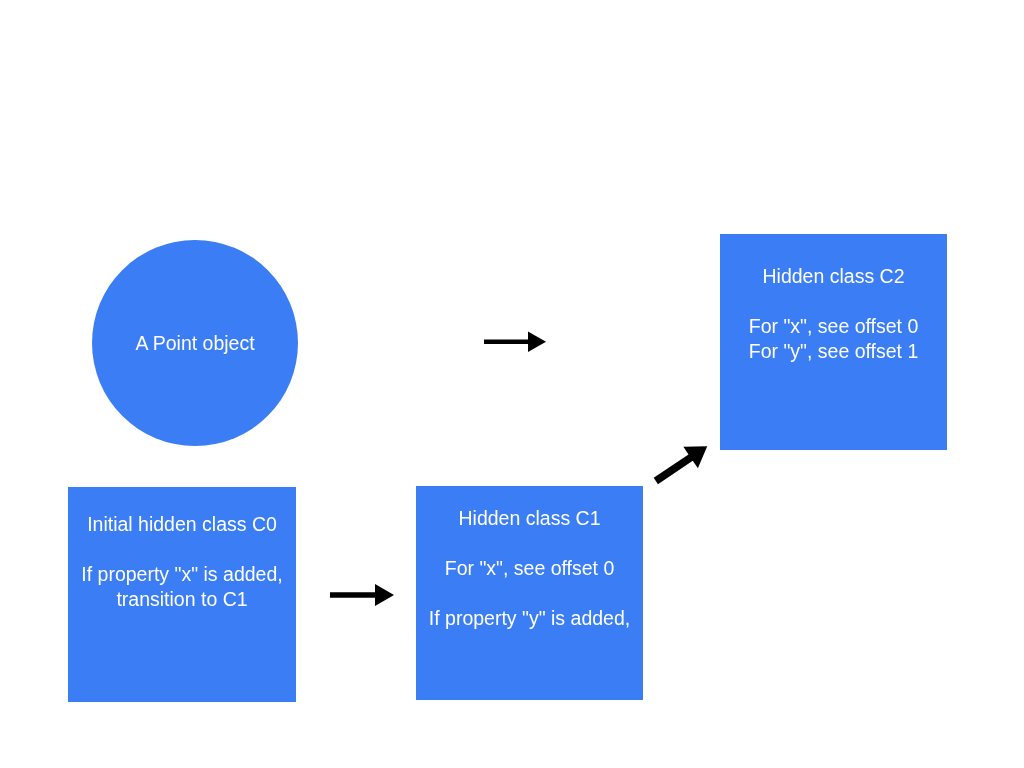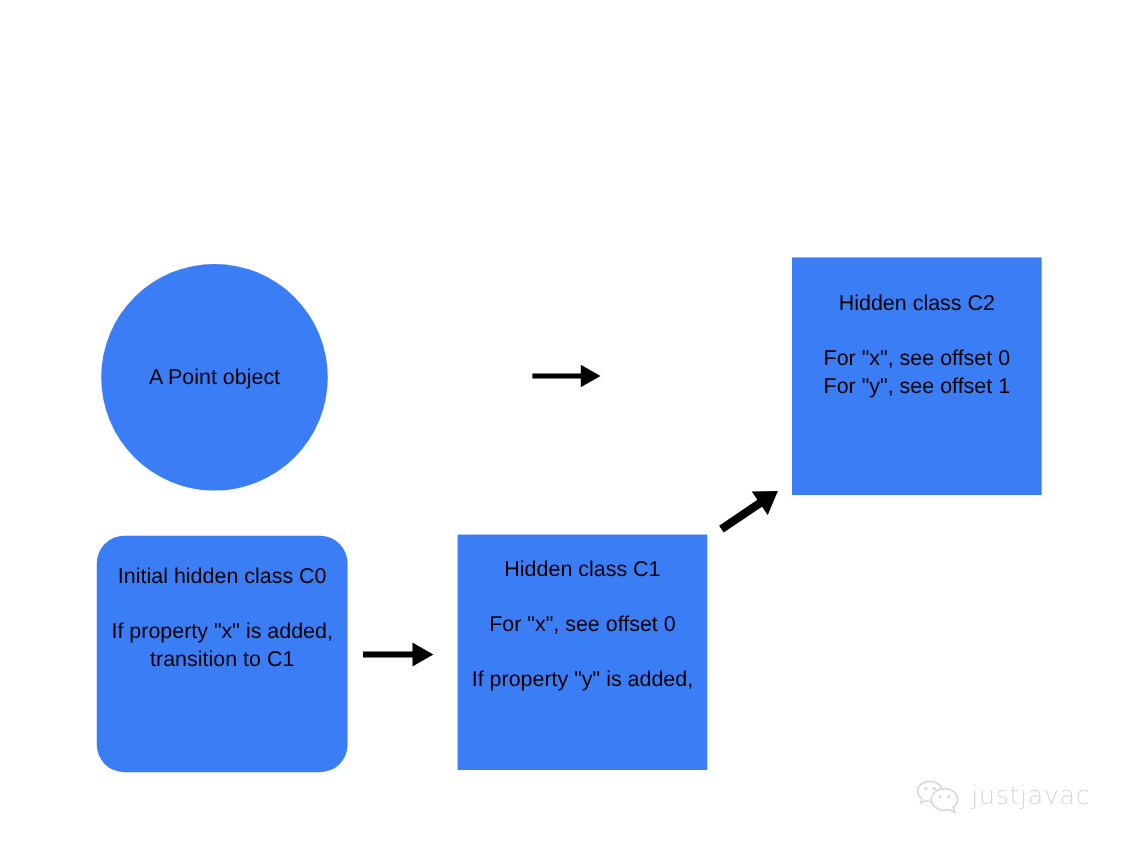--- a/index.html
+++ b/index.html
@@ -24,21 +24,21 @@
     width: 1024px;
     height: 768px;
     background: #ffffff;
   }
 
   
   .node {
     position: absolute;
     box-sizing: border-box;
     background: #3b7df4;
-    color: #000000;
+    color: #ffffff;
     display: flex;
     flex-direction: column;
     align-items: flex-end;
     text-align: center;
     font-size: 19.5px;
     line-height: 25px;
     white-space: pre;
   }
 
   .node .line {
@@ -57,26 +57,25 @@
     top: 240px;
     width: 206px;
     height: 206px;
     border-radius: 50%;
     justify-content: center;
   }
   #point-object .line { line-height: 24px; }
 
   
   #hidden-class-c0 {
-    left: 88px;
+    left: 68px;
     top: 487px;
     width: 228px;
     height: 215px;
     padding-top: 25px;
-    border-radius: 25px;
   }
 
   
   #hidden-class-c1 {
     left: 416px;
     top: 486px;
     width: 227px;
     height: 214px;
     padding-top: 20px;
   }
@@ -159,31 +158,14 @@
   <svg class="arrow-svg" id="arrow-obj-c2" viewBox="0 0 72 34">
     <path d="M4 13.6 L48 13.6 L48 5.6 L66 15.8 L48 26 L48 18 L4 18 Z" fill="#000000"></path>
   </svg>
 
   <svg class="arrow-svg" id="arrow-c1-c2" viewBox="0 0 72 52">
     <g transform="rotate(-34 36 26)">
       <path d="M2 22.2 L44 22.2 L44 13 L64 26 L44 39 L44 29.8 L2 29.8 Z" fill="#000000"></path>
     </g>
   </svg>
 
-  <div id="watermark">
-    <svg id="wechat-icon" viewBox="0 0 42 32">
-
-      <path d="M13.4 2.2 C7.2 2.2 2.2 6.3 2.2 11.3 C2.2 14.1 3.8 16.6 6.3 18.3
-               L5.0 22.2 L9.3 20.0 C10.6 20.4 12.0 20.6 13.4 20.6
-               C19.6 20.6 24.6 16.4 24.6 11.3 C24.6 6.3 19.6 2.2 13.4 2.2 Z" fill="none" stroke="#d8d8d8" stroke-width="1.5"></path>
-      <ellipse cx="9.6" cy="9.0" rx="1.5" ry="1.6" fill="#d8d8d8"></ellipse>
-      <ellipse cx="17.2" cy="9.0" rx="1.5" ry="1.6" fill="#d8d8d8"></ellipse>
-
-      <path d="M26.6 9.0 C20.0 9.0 14.7 13.4 14.7 18.8 C14.7 24.2 20.0 28.6 26.6 28.6
-               C28.0 28.6 29.4 28.4 30.7 28.0 L36.0 30.6 L34.5 26.0
-               C37.0 24.2 38.5 21.7 38.5 18.8 C38.5 13.4 33.2 9.0 26.6 9.0 Z" fill="#ffffff" stroke="#d8d8d8" stroke-width="1.5"></path>
-      <ellipse cx="22.6" cy="16.4" rx="1.5" ry="1.6" fill="#d8d8d8"></ellipse>
-      <ellipse cx="30.6" cy="16.4" rx="1.5" ry="1.6" fill="#d8d8d8"></ellipse>
-    </svg>
-    <span id="watermark-text">justjavac</span>
-  </div>
 
 </div>
 
 </body></html>

